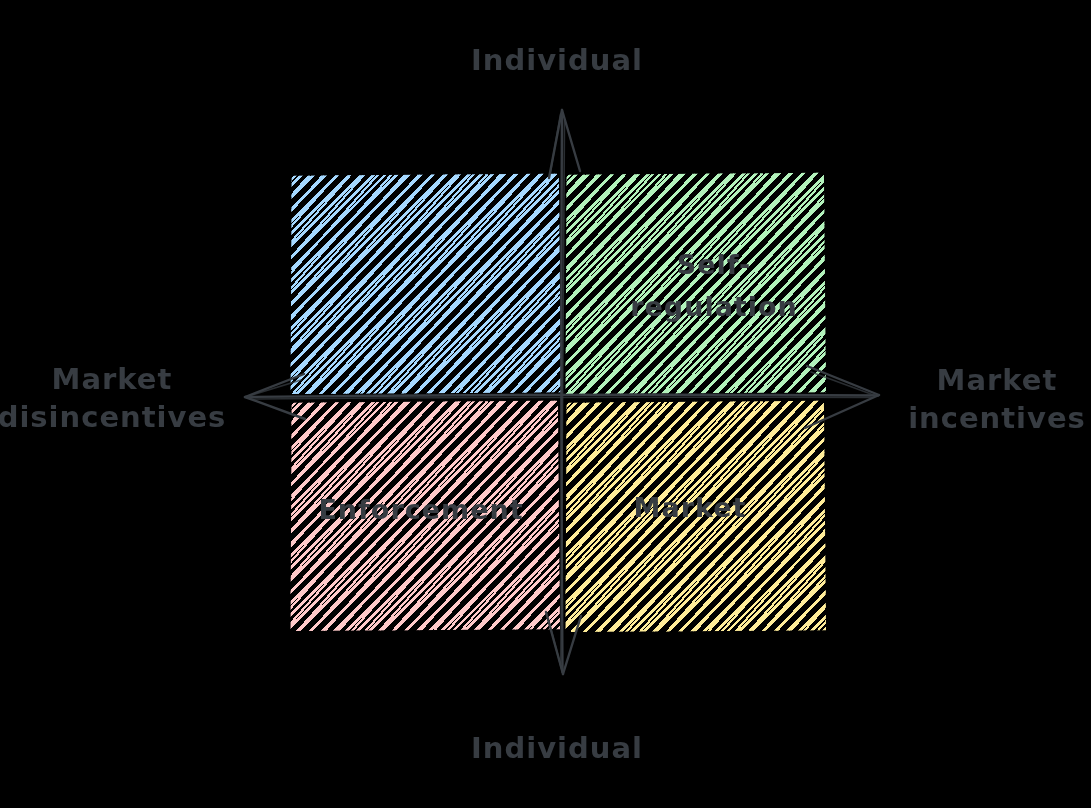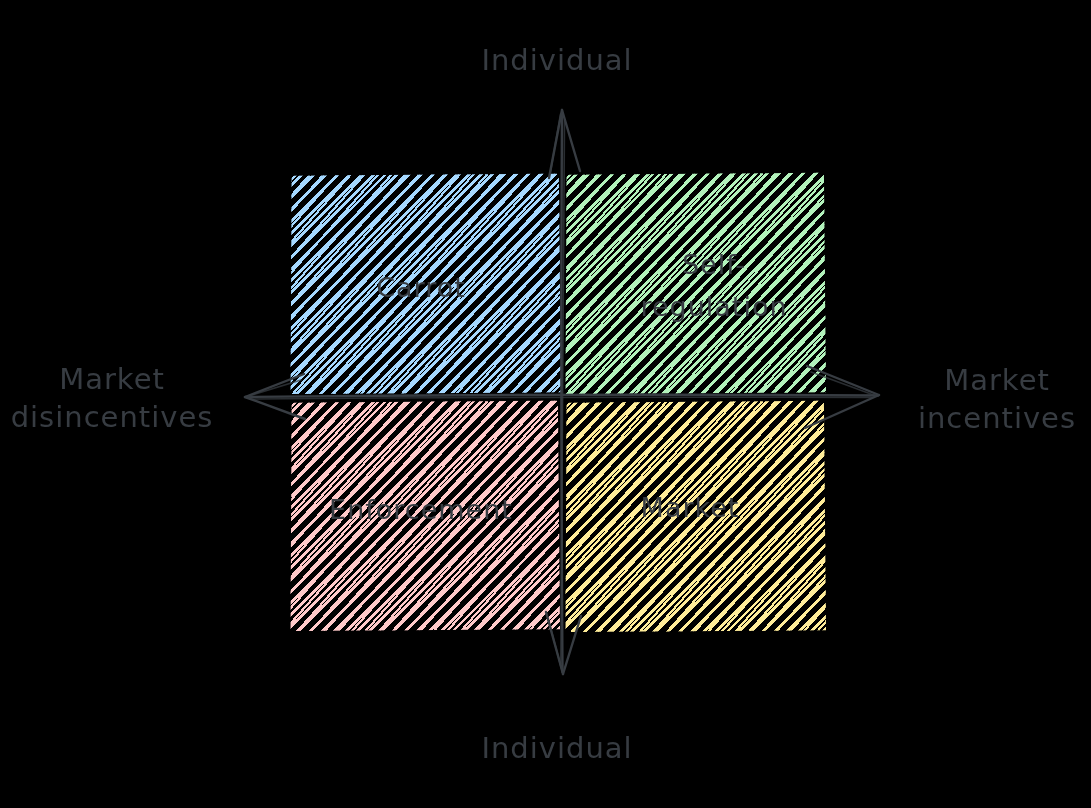--- a/index.html
+++ b/index.html
@@ -14,21 +14,21 @@
       repeating-linear-gradient(131.5deg, transparent 0 4.6px, var(--c) 4.6px 6.8px, transparent 6.8px 10.2px);
     clip-path:polygon(0.6% 1.2%, 99.2% 0.3%, 100% 98.8%, 0.2% 99.6%);
   }
   .q-top-left    {left:290px;top:173px;width:271px;height:222px;}
   .q-top-right   {left:565px;top:172px;width:261px;height:223px;}
   .q-bottom-left {left:290px;top:400px;width:270px;height:232px;}
   .q-bottom-right{left:565px;top:400px;width:261px;height:233px;}
 
   .label{
     position:absolute;color:var(--stroke,#343a40);
-    font-weight:400;letter-spacing:1px;text-align:center;
+    font-weight:700;letter-spacing:1px;text-align:center;
     transform:translate(-50%,-50%);white-space:nowrap;
   }
   .axis-label{font-size:29px;line-height:1.32;}
   .quad-label{font-size:27px;line-height:1.55;}
 
   .arrow-layer{position:absolute;left:0;top:0;width:1091px;height:808px;pointer-events:none;}
   .arrow-layer path{stroke:var(--stroke,#343a40);stroke-width:2.4;fill:none;stroke-linecap:round;}
   .arrow-layer path.echo{stroke-width:1.6;opacity:.75;}
 </style>
 </head>
@@ -74,20 +74,19 @@
   </div>
   <div class="label axis-label" style="left:112px;top:398px;">
     <div>Market</div>
     <div>disincentives</div>
   </div>
   <div class="label axis-label" style="left:997px;top:399px;">
     <div>Market</div>
     <div>incentives</div>
   </div>
 
-  <div class="label quad-label" style="left:421px;top:288px;">Carrot</div>
   <div class="label quad-label" style="left:691px;top:286px;margin-left:23px;">
     <div>Self-</div>
     <div>regulation</div>
   </div>
   <div class="label quad-label" style="left:421px;top:510px;">Enforcement</div>
   <div class="label quad-label" style="left:690px;top:508px;">Market</div>
 </div>
 
 </body></html>

